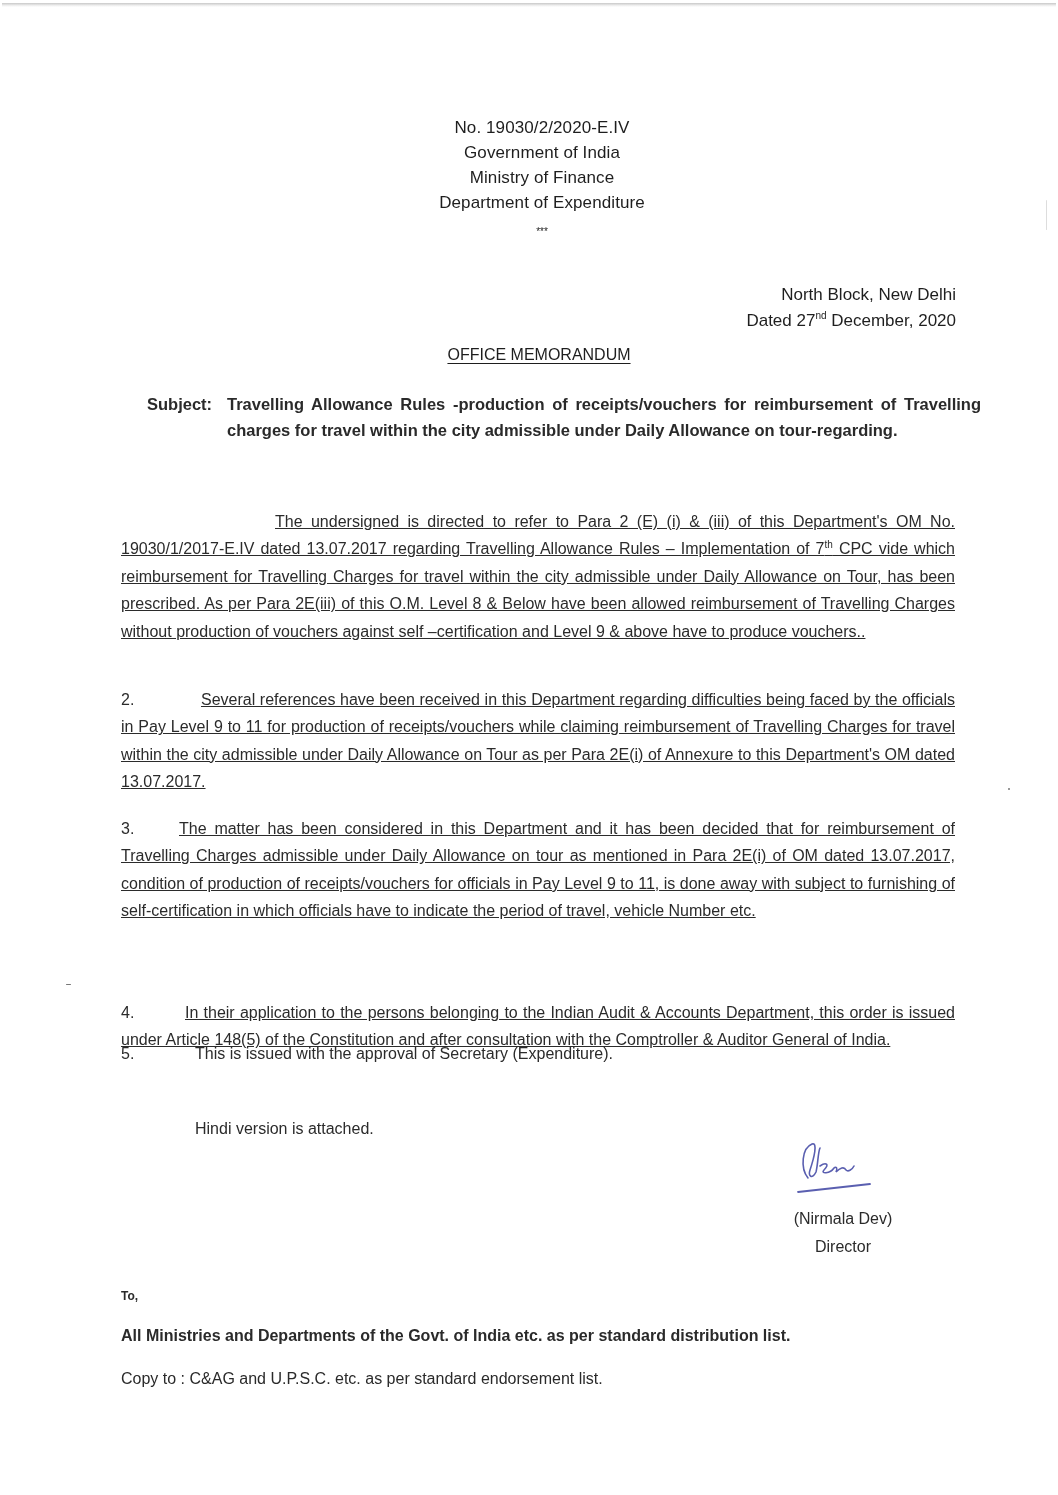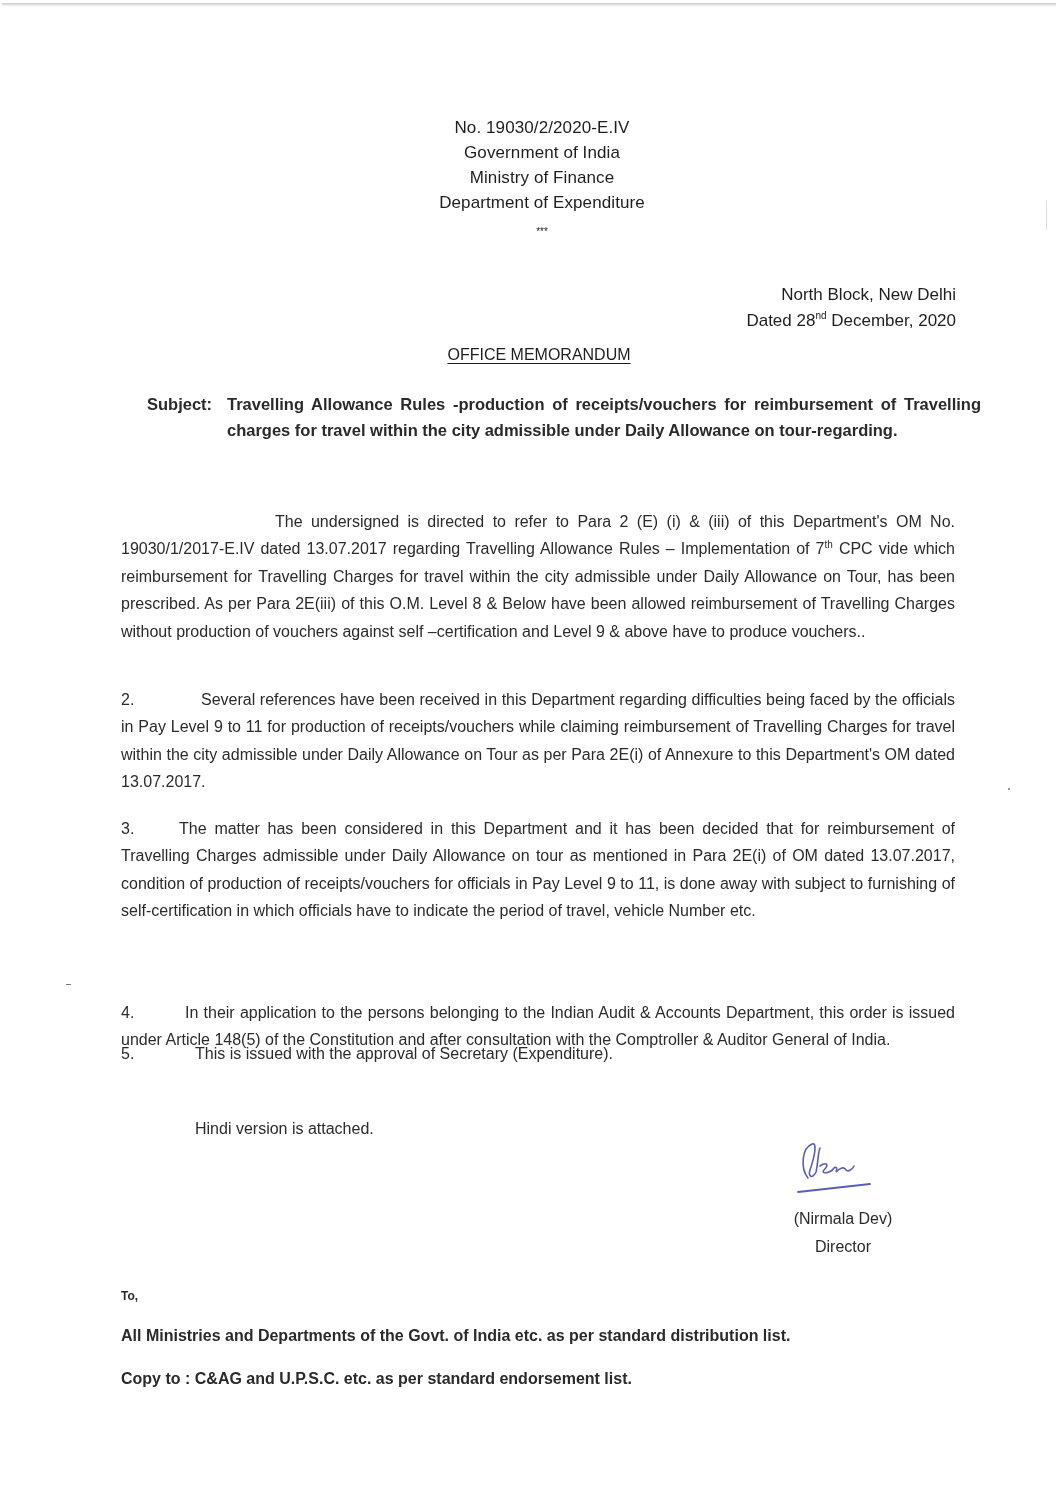--- a/index.html
+++ b/index.html
@@ -12,51 +12,51 @@
     .header-block .hl span { position: relative; left: 13px; }
     .stars { position: absolute; left: 0; right: 0; top: 108px; font-size: 10px; text-align: center; }
     .stars span { position: relative; left: 13px; }
     .right-block { position: absolute; right: 102px; top: 254px; text-align: right; font-size: 17px; line-height: 26px; margin-top: 28px; }
     .title { position: absolute; left: 0; right: 0; top: 346px; text-align: center; font-size: 16px; }
     .title span { text-decoration: underline; text-underline-offset: 3px; position: relative; left: 10px; text-align: right; }
     .subject { position: absolute; left: 121px; width: 834px; top: 391px; font-size: 16.5px; font-weight: bold; line-height: 26px; color: #2a2a2a; margin-left: 26px; }
     .subject-label { position: absolute; left: 0; top: 0; }
     .subject-text { margin-left: 80px; text-align: justify; text-align-last: left; }
     .para { position: absolute; left: 121px; width: 834px; font-size: 16px; line-height: 27.4px;
-      text-align: justify; color: #2b2b2b; transform-origin: left top; }
+      text-align: justify; color: #2b2b2b; transform-origin: left top; text-decoration: underline; }
     .indent1 { text-indent: 154px; }
     .num-inline { display: inline-block; }
     .p5 { position: absolute; left: 121px; top: 1045px; font-size: 16px; color: #2b2b2b; }
     .p5 .n { position: absolute; left: 0; }
     .p5 .t { position: absolute; left: 74px; white-space: nowrap; }
     .hindi { position: absolute; left: 195px; top: 1120px; font-size: 16px; color: #2b2b2b; white-space: nowrap; }
     .signature { position: absolute; left: 790px; top: 1138px; width: 110px; height: 60px; }
     .sig-name { position: absolute; left: 790px; top: 1205px; width: 106px; text-align: center; font-size: 16px; line-height: 28px; color: #2b2b2b; }
     .to { position: absolute; left: 121px; top: 1289px; font-size: 12px; font-weight: bold; color: #2a2a2a; }
     .dist { position: absolute; left: 121px; top: 1327px; font-size: 16px; font-weight: bold; color: #2a2a2a; white-space: nowrap; }
-    .copy { position: absolute; left: 121px; top: 1370px; font-size: 16px; font-weight: bold; color: #2a2a2a; white-space: nowrap; }
+    .copy { position: absolute; left: 121px; top: 1370px; font-size: 16px; font-weight: normal; color: #2a2a2a; white-space: nowrap; }
     .speck { position: absolute; width: 2px; height: 2px; background: #777; border-radius: 1px; }
     sup { font-size: 10px; line-height: 0; }
   </style>
 </head>
 <body>
 
 <div class="scan-edge"></div>
 
 <div class="header-block">
   <div class="hl" style="top:0"><span>No. 19030/2/2020-E.IV</span></div>
   <div class="hl" style="top:25px"><span>Government of India</span></div>
   <div class="hl" style="top:50px"><span>Ministry of Finance</span></div>
   <div class="hl" style="top:75px"><span>Department of Expenditure</span></div>
   <div class="stars"><span>***</span></div>
 </div>
 
 <div class="right-block">
   <div>North Block, New Delhi</div>
-  <div><span>Dated  28</span><sup>nd</sup><span> December, 2020</span></div>
+  <div><span>Dated  27</span><sup>nd</sup><span> December, 2020</span></div>
 </div>
 
 <div class="title"><span>OFFICE MEMORANDUM</span></div>
 
 <div class="subject">
   <span class="subject-label">Subject:</span>
   <div class="subject-text">Travelling Allowance Rules -production of receipts/vouchers for reimbursement of Travelling charges for travel within the city admissible under Daily Allowance on tour-regarding.</div>
 </div>
 
 <div class="para indent1" style="top:508px;"><span>The undersigned is directed to refer to Para 2 (E) (i) &amp; (iii) of this Department's OM No. 19030/1/2017-E.IV dated 13.07.2017 regarding Travelling Allowance Rules – Implementation of 7</span><sup>th</sup><span> CPC vide which  reimbursement  for Travelling Charges for travel within the city admissible under Daily Allowance on Tour, has been prescribed. As per Para 2E(iii) of this O.M. Level 8 &amp; Below have been allowed reimbursement of Travelling Charges without production of vouchers against self –certification and Level 9 &amp; above have to produce vouchers..</span></div>

